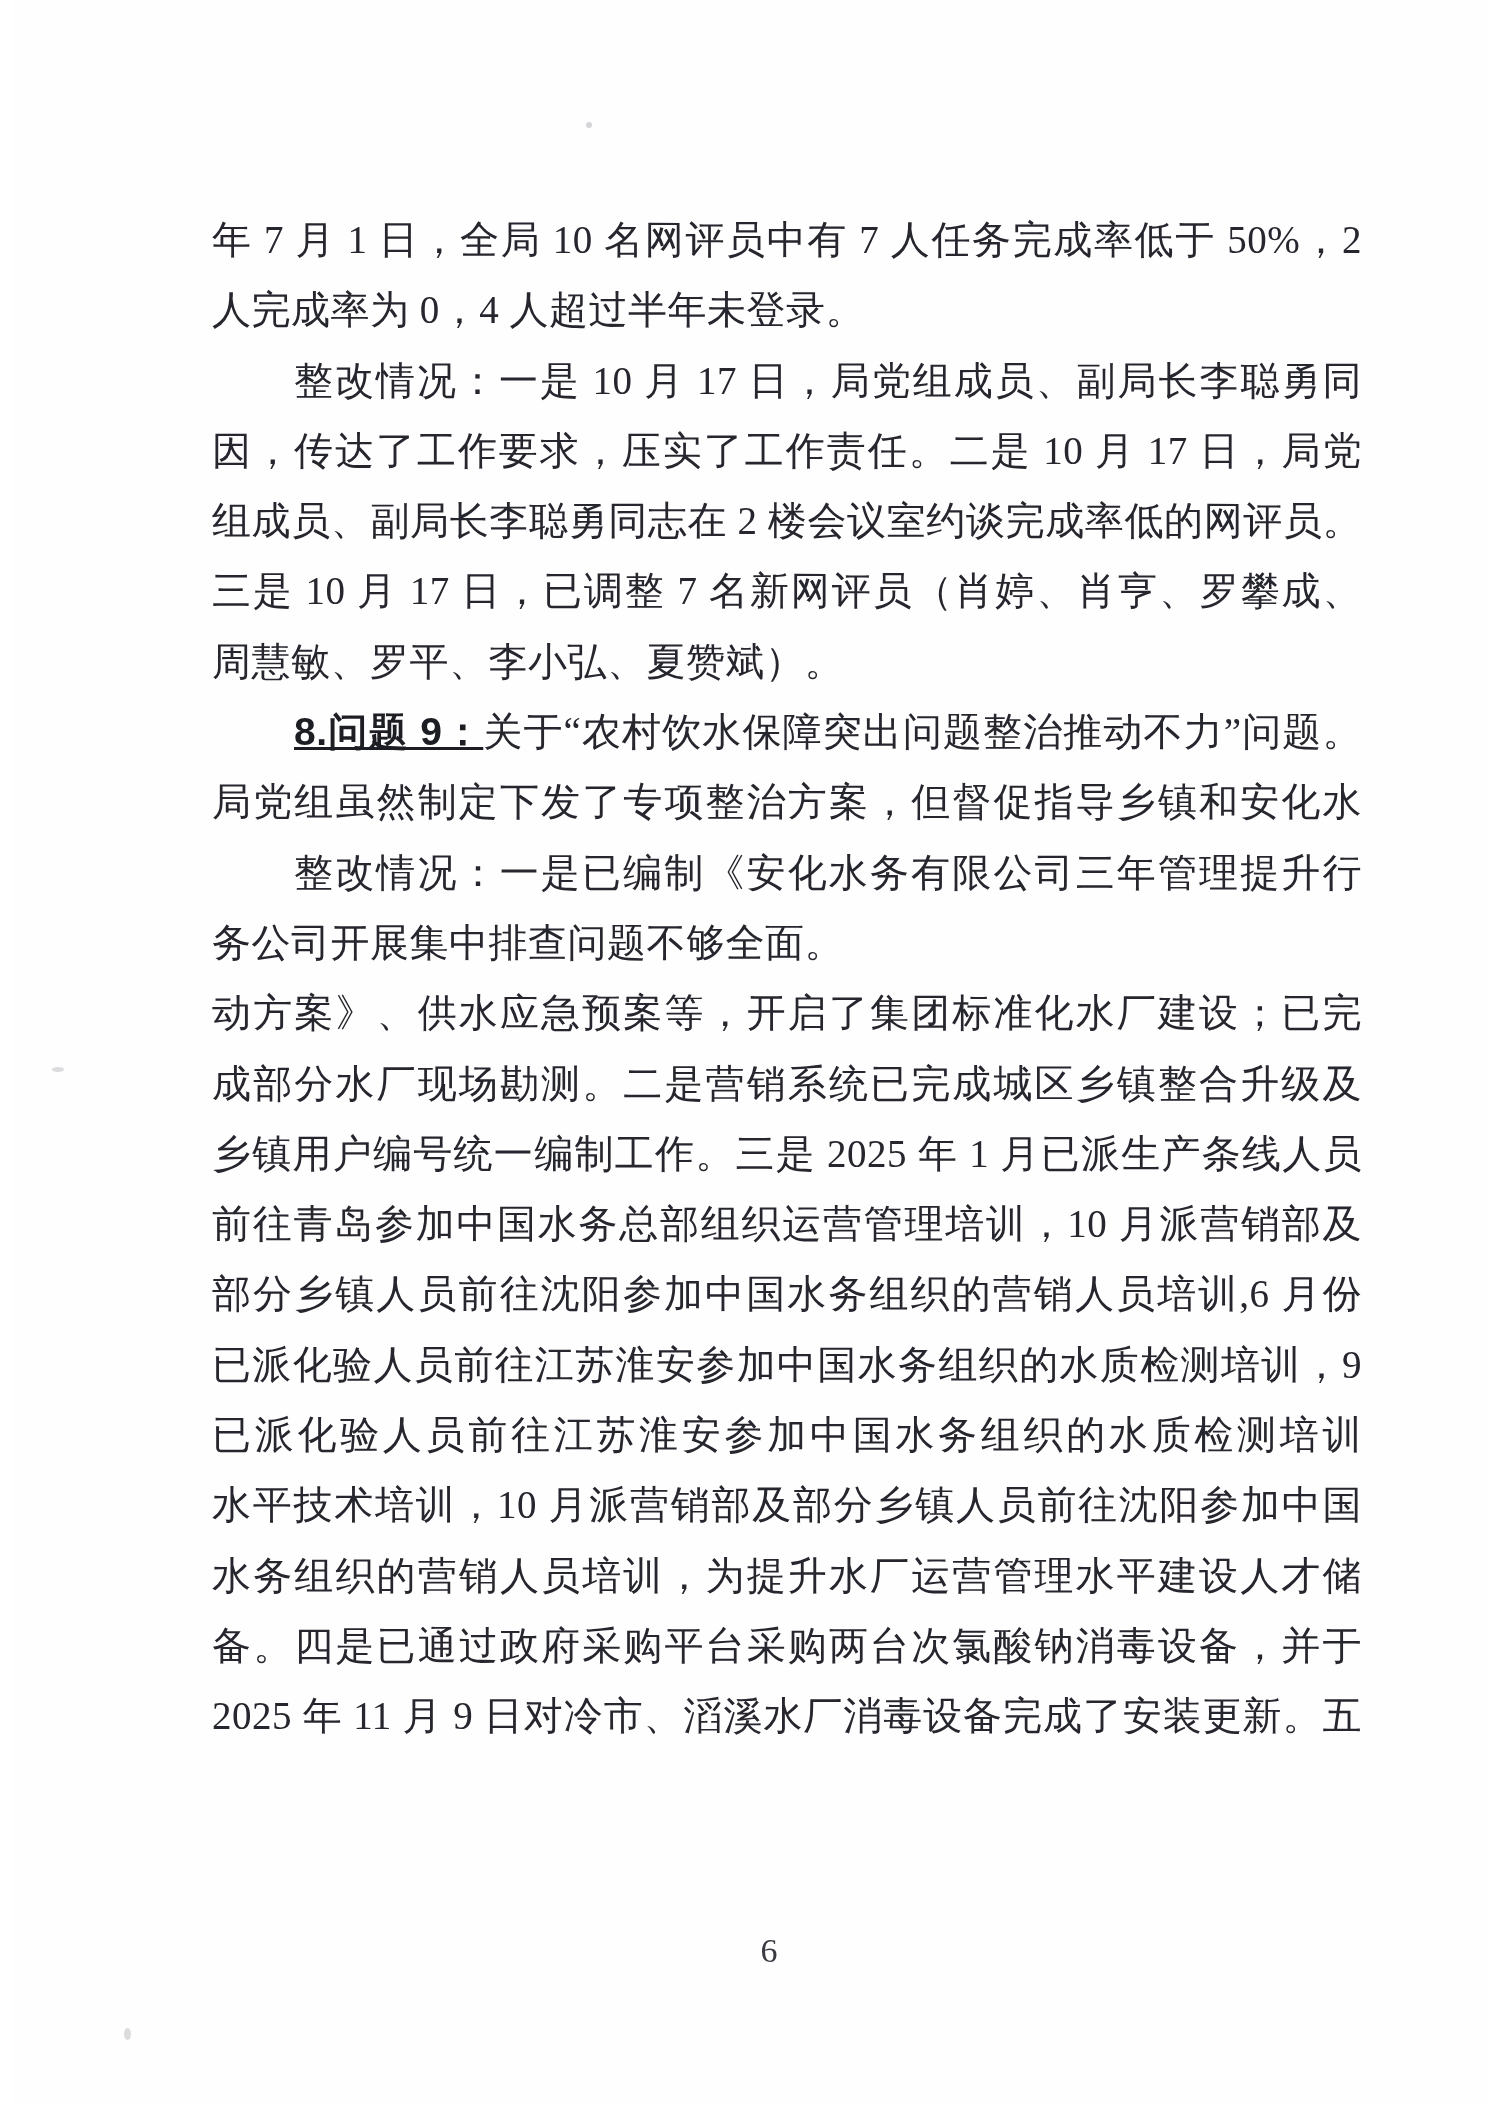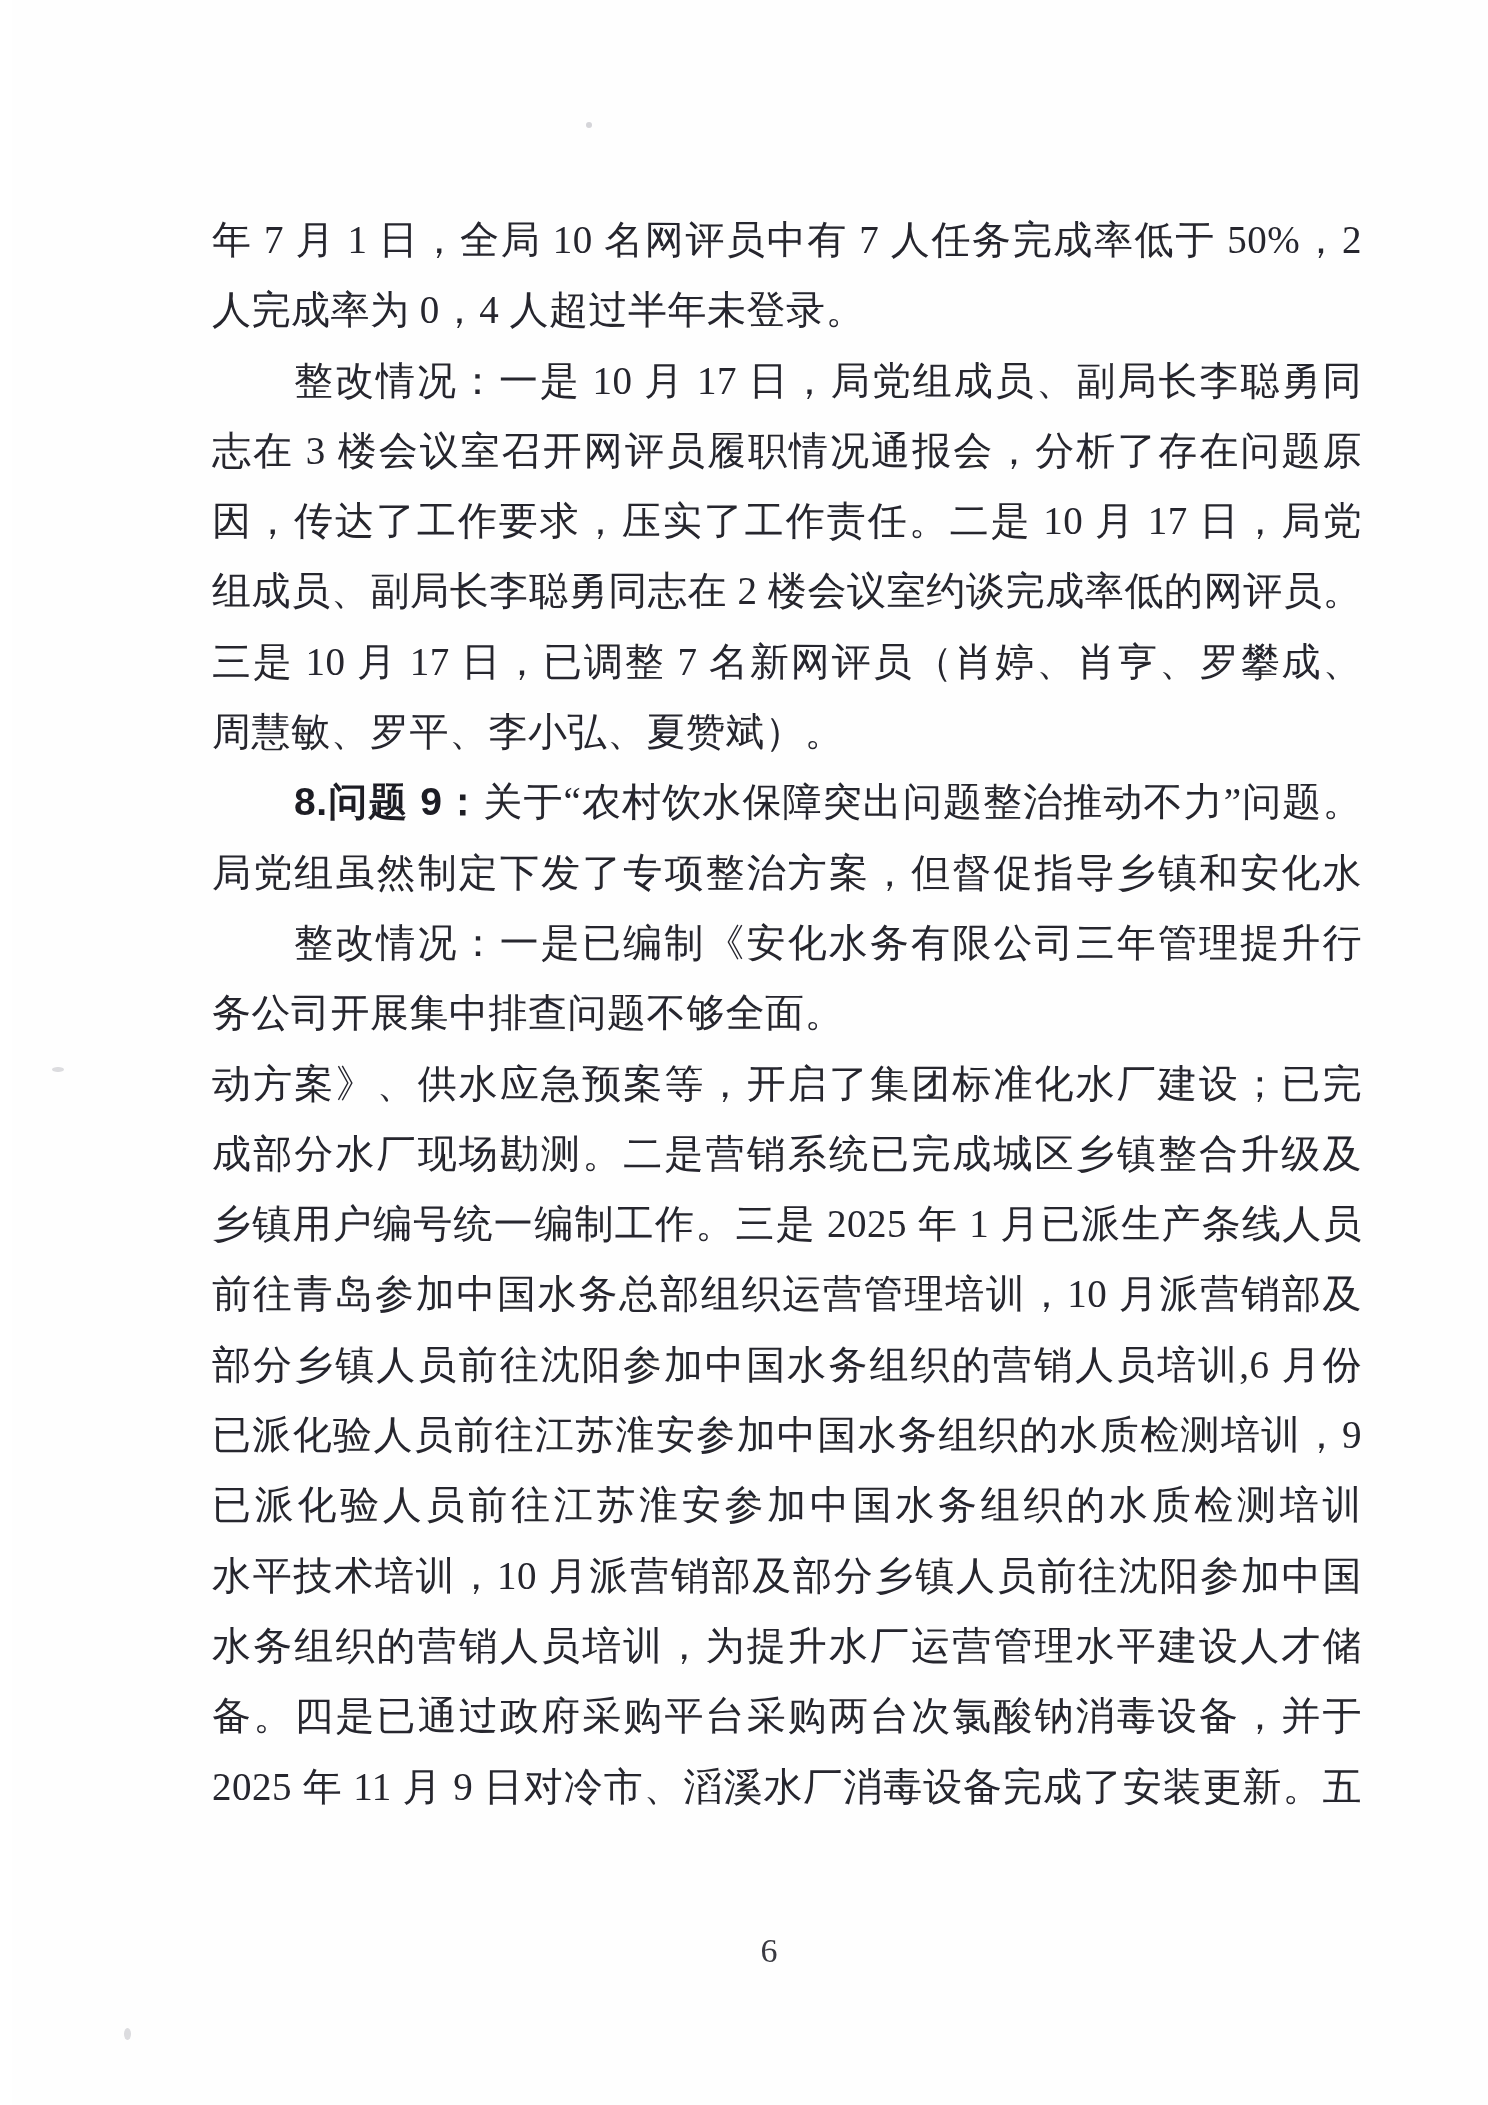--- a/index.html
+++ b/index.html
@@ -36,20 +36,21 @@
     text-align: right;
     text-align-last: left;
   }
   .line.indent {
     text-indent: 82px;
   }
   .bold-prefix {
     font-weight: 700;
     font-family: "Liberation Sans", sans-serif;
     color: #1d1d24;
+    text-decoration: underline;
   }
   .page-num {
     position: absolute;
     top: 1932px;
     left: 0;
     width: 100%;
     text-align: center;
     transform: translateX(13px);
     font-size: 34px;
     color: #3a3a42;
@@ -70,21 +71,20 @@
 <div class="page">
 
   <span class="speck speck-top"></span>
   <span class="speck speck-left"></span>
   <span class="speck speck-bottom"></span>
 
   <div class="doc-text">
     <div class="line">年 7 月 1 日，全局 10 名网评员中有 7 人任务完成率低于 50%，2</div>
     <div class="line end">人完成率为 0，4 人超过半年未登录。</div>
     <div class="line indent">整改情况：一是 10 月 17 日，局党组成员、副局长李聪勇同</div>
-    <div class="line">志在 3 楼会议室召开网评员履职情况通报会，分析了存在问题原</div>
     <div class="line">因，传达了工作要求，压实了工作责任。二是 10 月 17 日，局党</div>
     <div class="line">组成员、副局长李聪勇同志在 2 楼会议室约谈完成率低的网评员。</div>
     <div class="line">三是 10 月 17 日，已调整 7 名新网评员（肖婷、肖亨、罗攀成、</div>
     <div class="line end">周慧敏、罗平、李小弘、夏赞斌）。</div>
     <div class="line indent">
       <span class="bold-prefix">8.问题 9：</span><span>关于“农村饮水保障突出问题整治推动不力”问题。</span>
     </div>
     <div class="line">局党组虽然制定下发了专项整治方案，但督促指导乡镇和安化水</div>
     <div class="line indent">整改情况：一是已编制《安化水务有限公司三年管理提升行</div>
     <div class="line end">务公司开展集中排查问题不够全面。</div>

